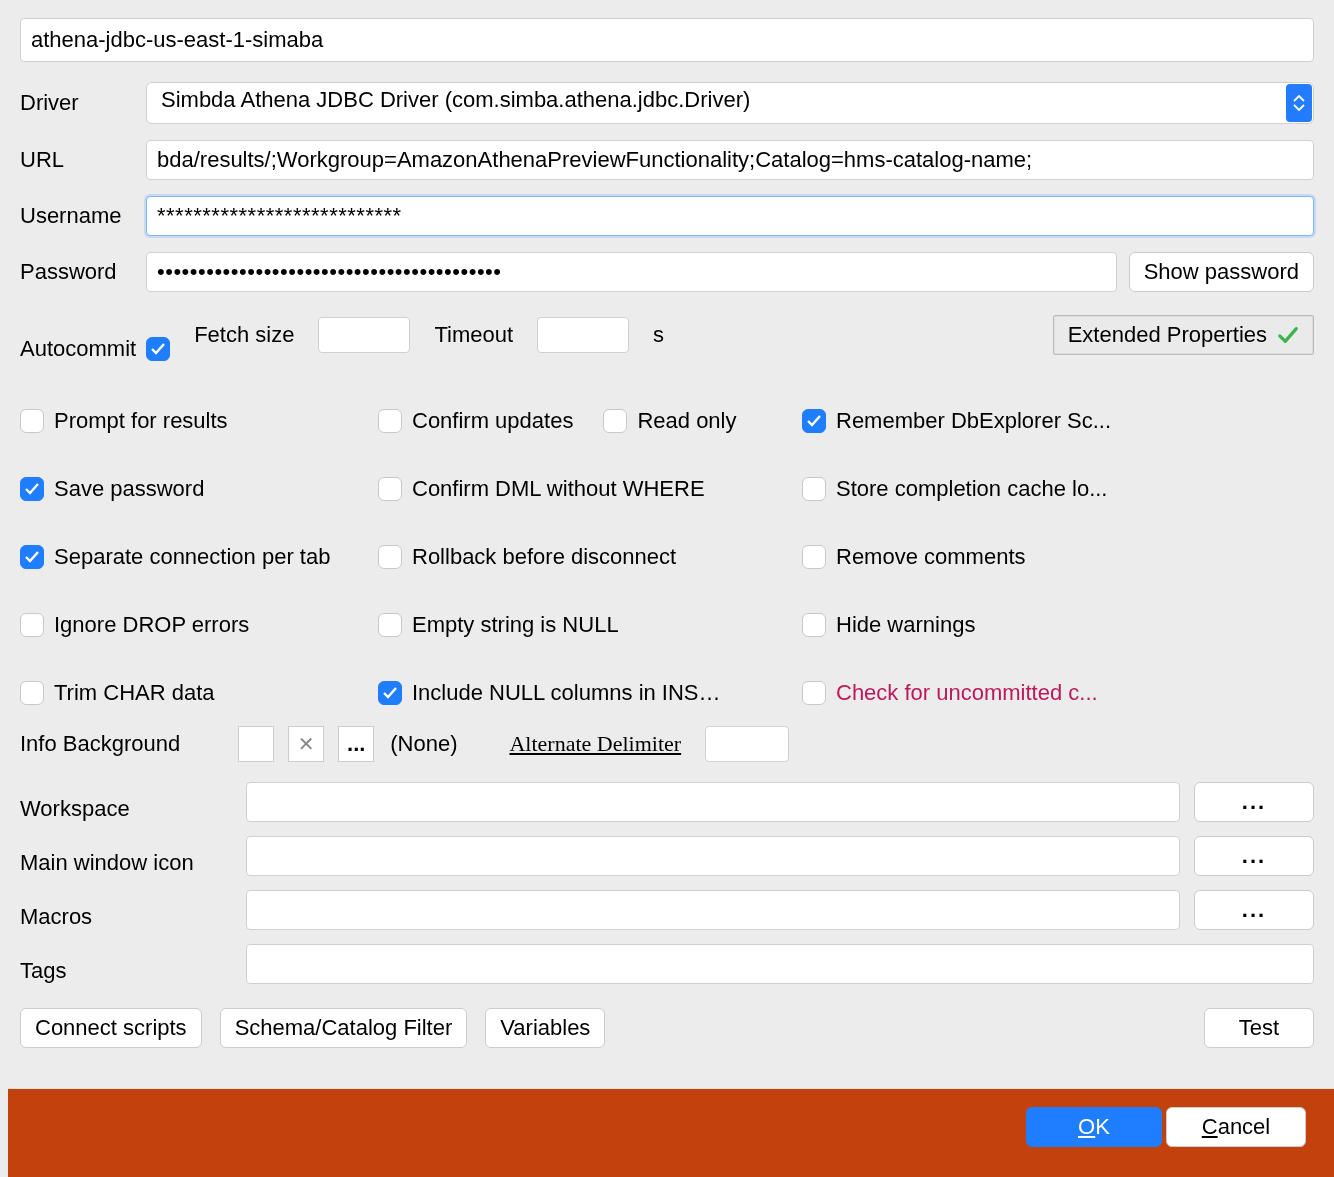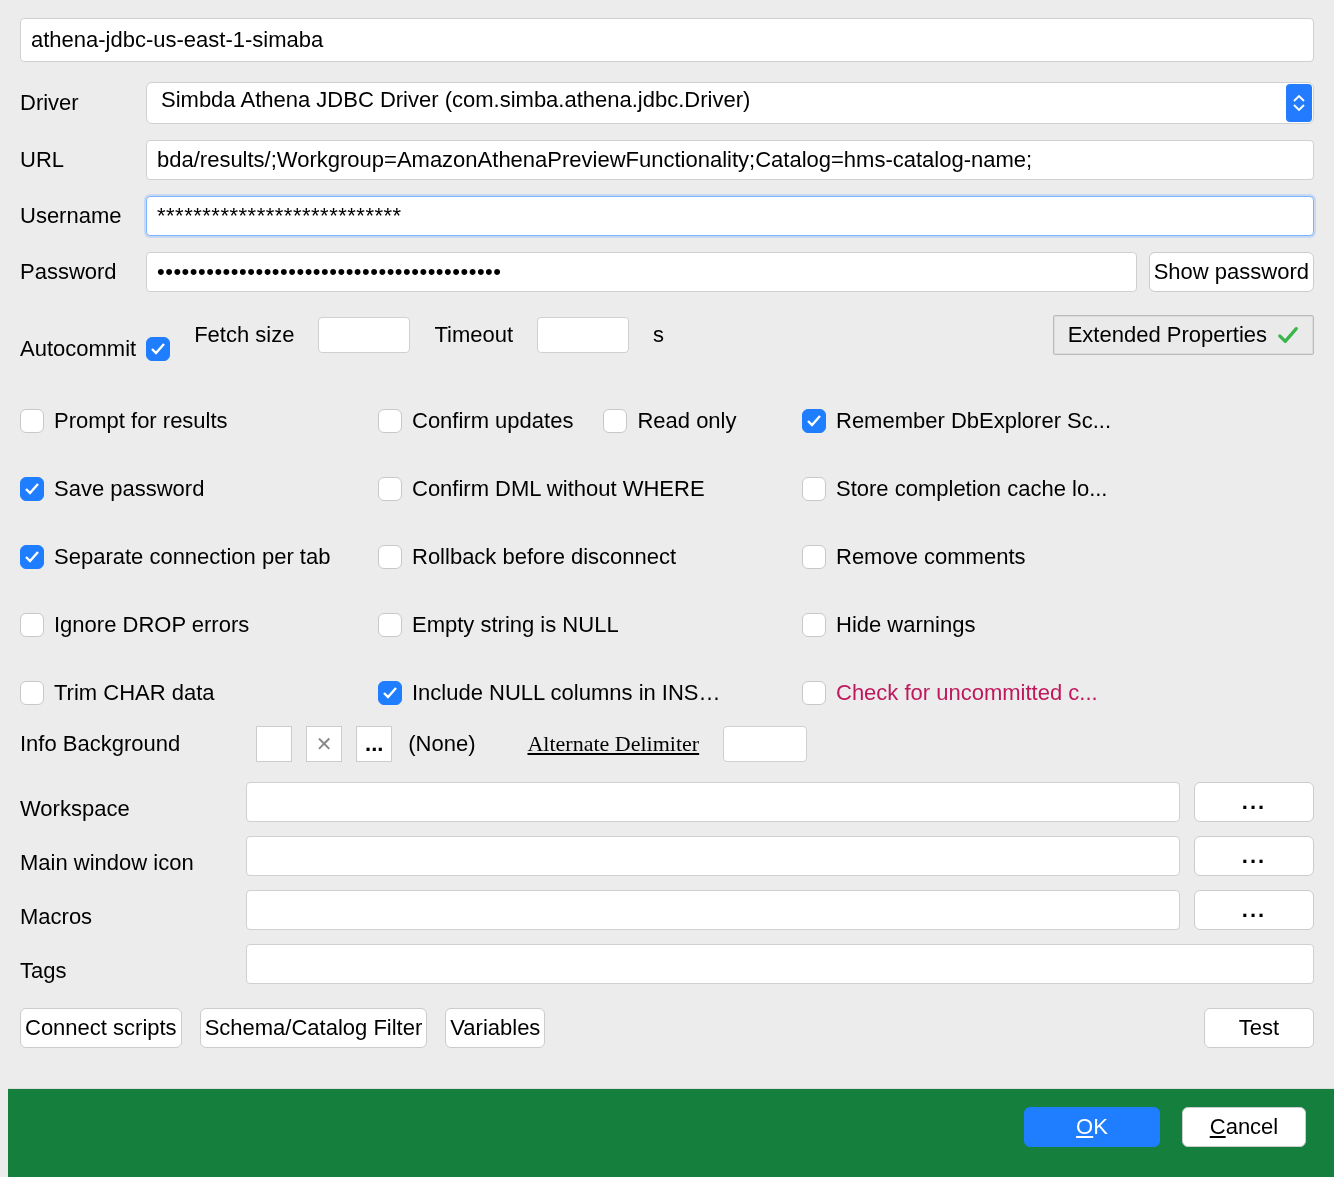--- a/index.html
+++ b/index.html
@@ -76,21 +76,21 @@
   .text-input.focused {
     border: 1px solid #7ab3ff;
     box-shadow: 0 0 0 2px rgba(100,160,255,0.25);
   }
   .text-input.mono { font-family: inherit; letter-spacing: 0.5px; }
   .pw-row .text-input { margin-right: 12px; }
   .btn {
     border: 1px solid #ccc;
     background: #fff;
     border-radius: 6px;
-    padding: 6px 4px;
+    padding: 6px 14px;
     font-size: 22px;
     cursor: pointer;
     white-space: nowrap;
   }
   .btn.dots { width: 120px; text-align:center; font-weight:700; letter-spacing:2px; }
   .inline-row {
     display:flex; align-items:center; gap: 24px;
     margin-bottom: 18px;
   }
   .chk {
@@ -165,32 +165,32 @@
     display:flex; align-items:center; gap:18px;
     margin-top:24px;
   }
   .btn-row .spacer { flex:1; }
   .footer {
     position:absolute;
     left:0; right:0;
     bottom:0;
     border-top:1px solid #dedede;
     padding:18px 28px 30px 28px;
-    display:flex; justify-content:flex-end; gap:22px;
-    background:#15803d;
+    display:flex; justify-content:flex-end; gap:4px;
+    background:#c2410c;
     margin-left:8px;
   }
   .footer .ok {
     background:#1f7dff; color:#fff; border:1px solid #1f7dff;
     width:136px; text-align:center;
     border-radius:6px; padding:6px 14px; font-size:22px; cursor:pointer;
   }
   .footer .cancel {
     background:#fff; border:1px solid #ccc;
-    width:124px; text-align:center;
+    width:140px; text-align:center;
     border-radius:6px; padding:6px 14px; font-size:22px; cursor:pointer;
   }
   .footer .u { text-decoration: underline; }
   .none-lbl { margin-left:2px; }
 </style>
 </head>
 <body>
 
 <div class="dialog">
 
@@ -332,21 +332,21 @@
         </span>
         <span class="txt">Include NULL columns in INSERTs</span>
       </div>
     <div class="chk disabled">
         <span class="box"></span>
         <span class="txt">Check for uncommitted c...</span>
       </div>
   </div>
 
   <div class="info-row">
-    <label style="margin-right:62px;">Info Background</label>
+    <label style="margin-right:44px;">Info Background</label>
     <div class="sq"></div>
     <div class="sq">
       <span style="color:#888;font-size:20px;">✕</span>
     </div>
     <div class="sq">
       <span style="font-weight:700;">...</span>
     </div>
     <span class="none-lbl">(None)</span>
     <span class="alt-link">Alternate Delimiter</span>
     <input class="delim-input" value="" style="">

